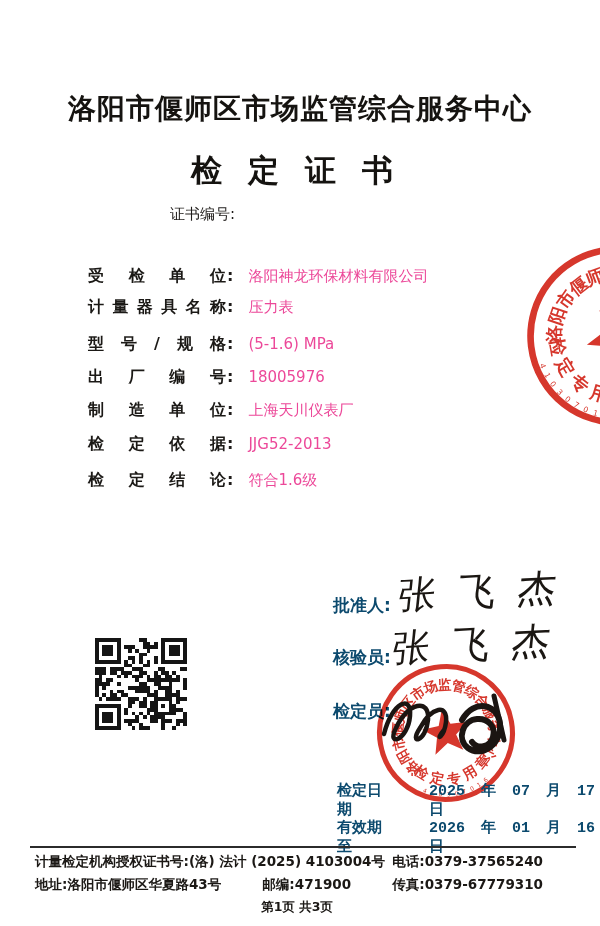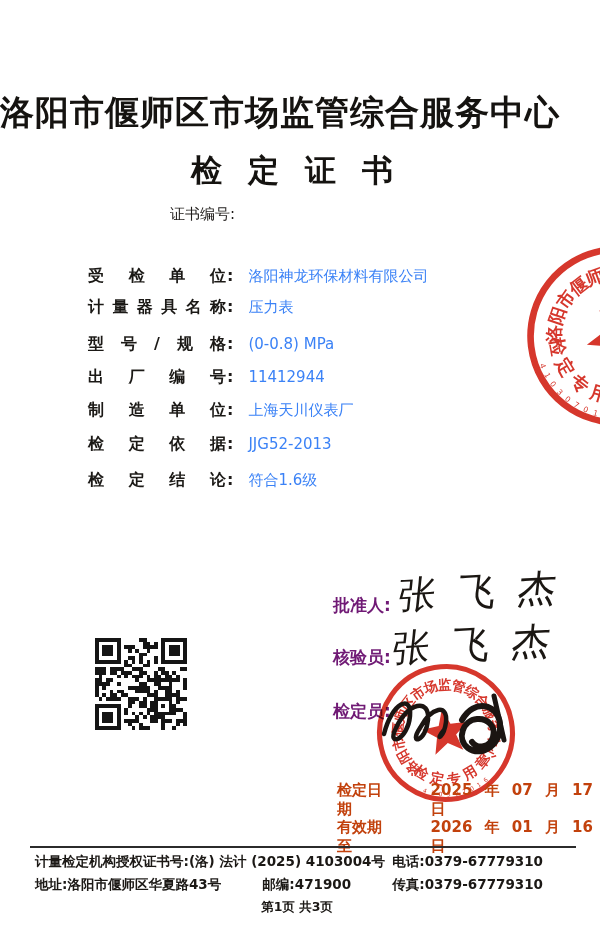--- a/index.html
+++ b/index.html
@@ -2,34 +2,34 @@
 <html><head>
 <meta charset="utf-8">
 <style>
   html,body{margin:0;padding:0;background:#fff;}
   .page{
     position:relative;width:600px;height:926px;background:#ffffff;overflow:hidden;
     font-family:"DejaVu Sans","Liberation Sans",sans-serif;color:#1f1c1a;
   }
   .abs{position:absolute;}
   
-  .org-name{top:90px;left:0;width:600px;text-align:left;font-size:34px;font-weight:bold;letter-spacing:1px;color:#151310;}
+  .org-name{top:90px;left:0;width:600px;text-align:center;font-size:28px;font-weight:bold;letter-spacing:1px;color:#151310;}
   .doc-title{top:150px;left:0;width:600px;text-align:center;font-size:31px;font-weight:bold;letter-spacing:26px;padding-left:10px;box-sizing:border-box;color:#151310;}
   .cert-row{top:205px;left:170px;font-size:15px;font-weight:normal;display:flex;align-items:baseline;}
   .cert-row .val{margin-left:10px;}
   
   .frow{left:88px;display:flex;align-items:baseline;font-size:16px;}
   .flabel{display:inline-block;width:138px;font-weight:bold;text-align:justify;text-align-last:justify;-moz-text-align-last:justify;color:#1b1916;}
   .fcolon{font-weight:bold;margin-left:1px;}
-  .fval{margin-left:15px;font-size:15px;color:#3b82f6;}
-  
-  .sig-label{font-size:17px;font-weight:bold;color:#701a75;}
+  .fval{margin-left:15px;font-size:15px;color:#ec4899;}
+  
+  .sig-label{font-size:17px;font-weight:bold;color:#0c4a6e;}
   .sig-name{font-size:38px;letter-spacing:22px;color:#1b1713;transform:rotate(-3deg) skewX(-9deg);white-space:nowrap;}
   
-  .drow{left:337px;display:flex;align-items:flex-start;font-size:15px;font-weight:bold;color:#c2410c;}
+  .drow{left:337px;display:flex;align-items:flex-start;font-size:15px;font-weight:bold;color:#0c4a6e;font-family:Liberation Mono, monospace;}
   .drow .dval{margin-left:40px;word-spacing:7px;}
   
   .stamp{mix-blend-mode:multiply;opacity:.93;}
   .stamp-main{left:373px;top:660px;width:146px;height:146px;transform:rotate(-10deg);}
   .stamp-edge{left:522px;top:241px;width:190px;height:190px;transform:rotate(38deg);}
   .scribble{left:378px;top:686px;width:150px;height:82px;}
   
   .qr{left:95px;top:638px;width:92px;height:92px;}
   
   .divider{top:846px;left:30px;width:546px;height:2px;background:#2b2b2b;}
@@ -57,26 +57,26 @@
     <span class="fval">洛阳神龙环保材料有限公司</span>
   </div>
   <div class="abs frow" style="top:297px">
     <span class="flabel">计量器具名称</span>
       <span class="fcolon">:</span>
     <span class="fval">压力表</span>
   </div>
   <div class="abs frow" style="top:334px">
     <span class="flabel">型号/规格</span>
       <span class="fcolon">:</span>
-    <span class="fval">(0-0.8) MPa</span>
+    <span class="fval">(5-1.6) MPa</span>
   </div>
   <div class="abs frow" style="top:367px">
     <span class="flabel">出厂编号</span>
       <span class="fcolon">:</span>
-    <span class="fval">11412944</span>
+    <span class="fval">18005976</span>
   </div>
   <div class="abs frow" style="top:400px">
     <span class="flabel">制造单位</span>
       <span class="fcolon">:</span>
     <span class="fval">上海天川仪表厂</span>
   </div>
   <div class="abs frow" style="top:434px">
     <span class="flabel">检定依据</span>
       <span class="fcolon">:</span>
     <span class="fval">JJG52-2013</span>
@@ -499,21 +499,21 @@
     <span class="dval">2025 年 07 月 17 日</span>
   </div>
   <div class="abs drow" style="top:818px">
     <span>有效期至</span>
     <span class="dval">2026 年 01 月 16 日</span>
   </div>
 
   <div class="abs divider"></div>
   <div class="abs fline fline1">
     <span>计量检定机构授权证书号:(洛) 法计 (2025) 4103004号</span>
-    <span>电话:0379-67779310</span>
+    <span>电话:0379-37565240</span>
   </div>
   <div class="abs fline fline2">
     <span>地址:洛阳市偃师区华夏路43号</span>
     <span>邮编:471900</span>
     <span>传真:0379-67779310</span>
   </div>
   <div class="abs page-info">第1页 共3页</div>
 
 </div>
 

